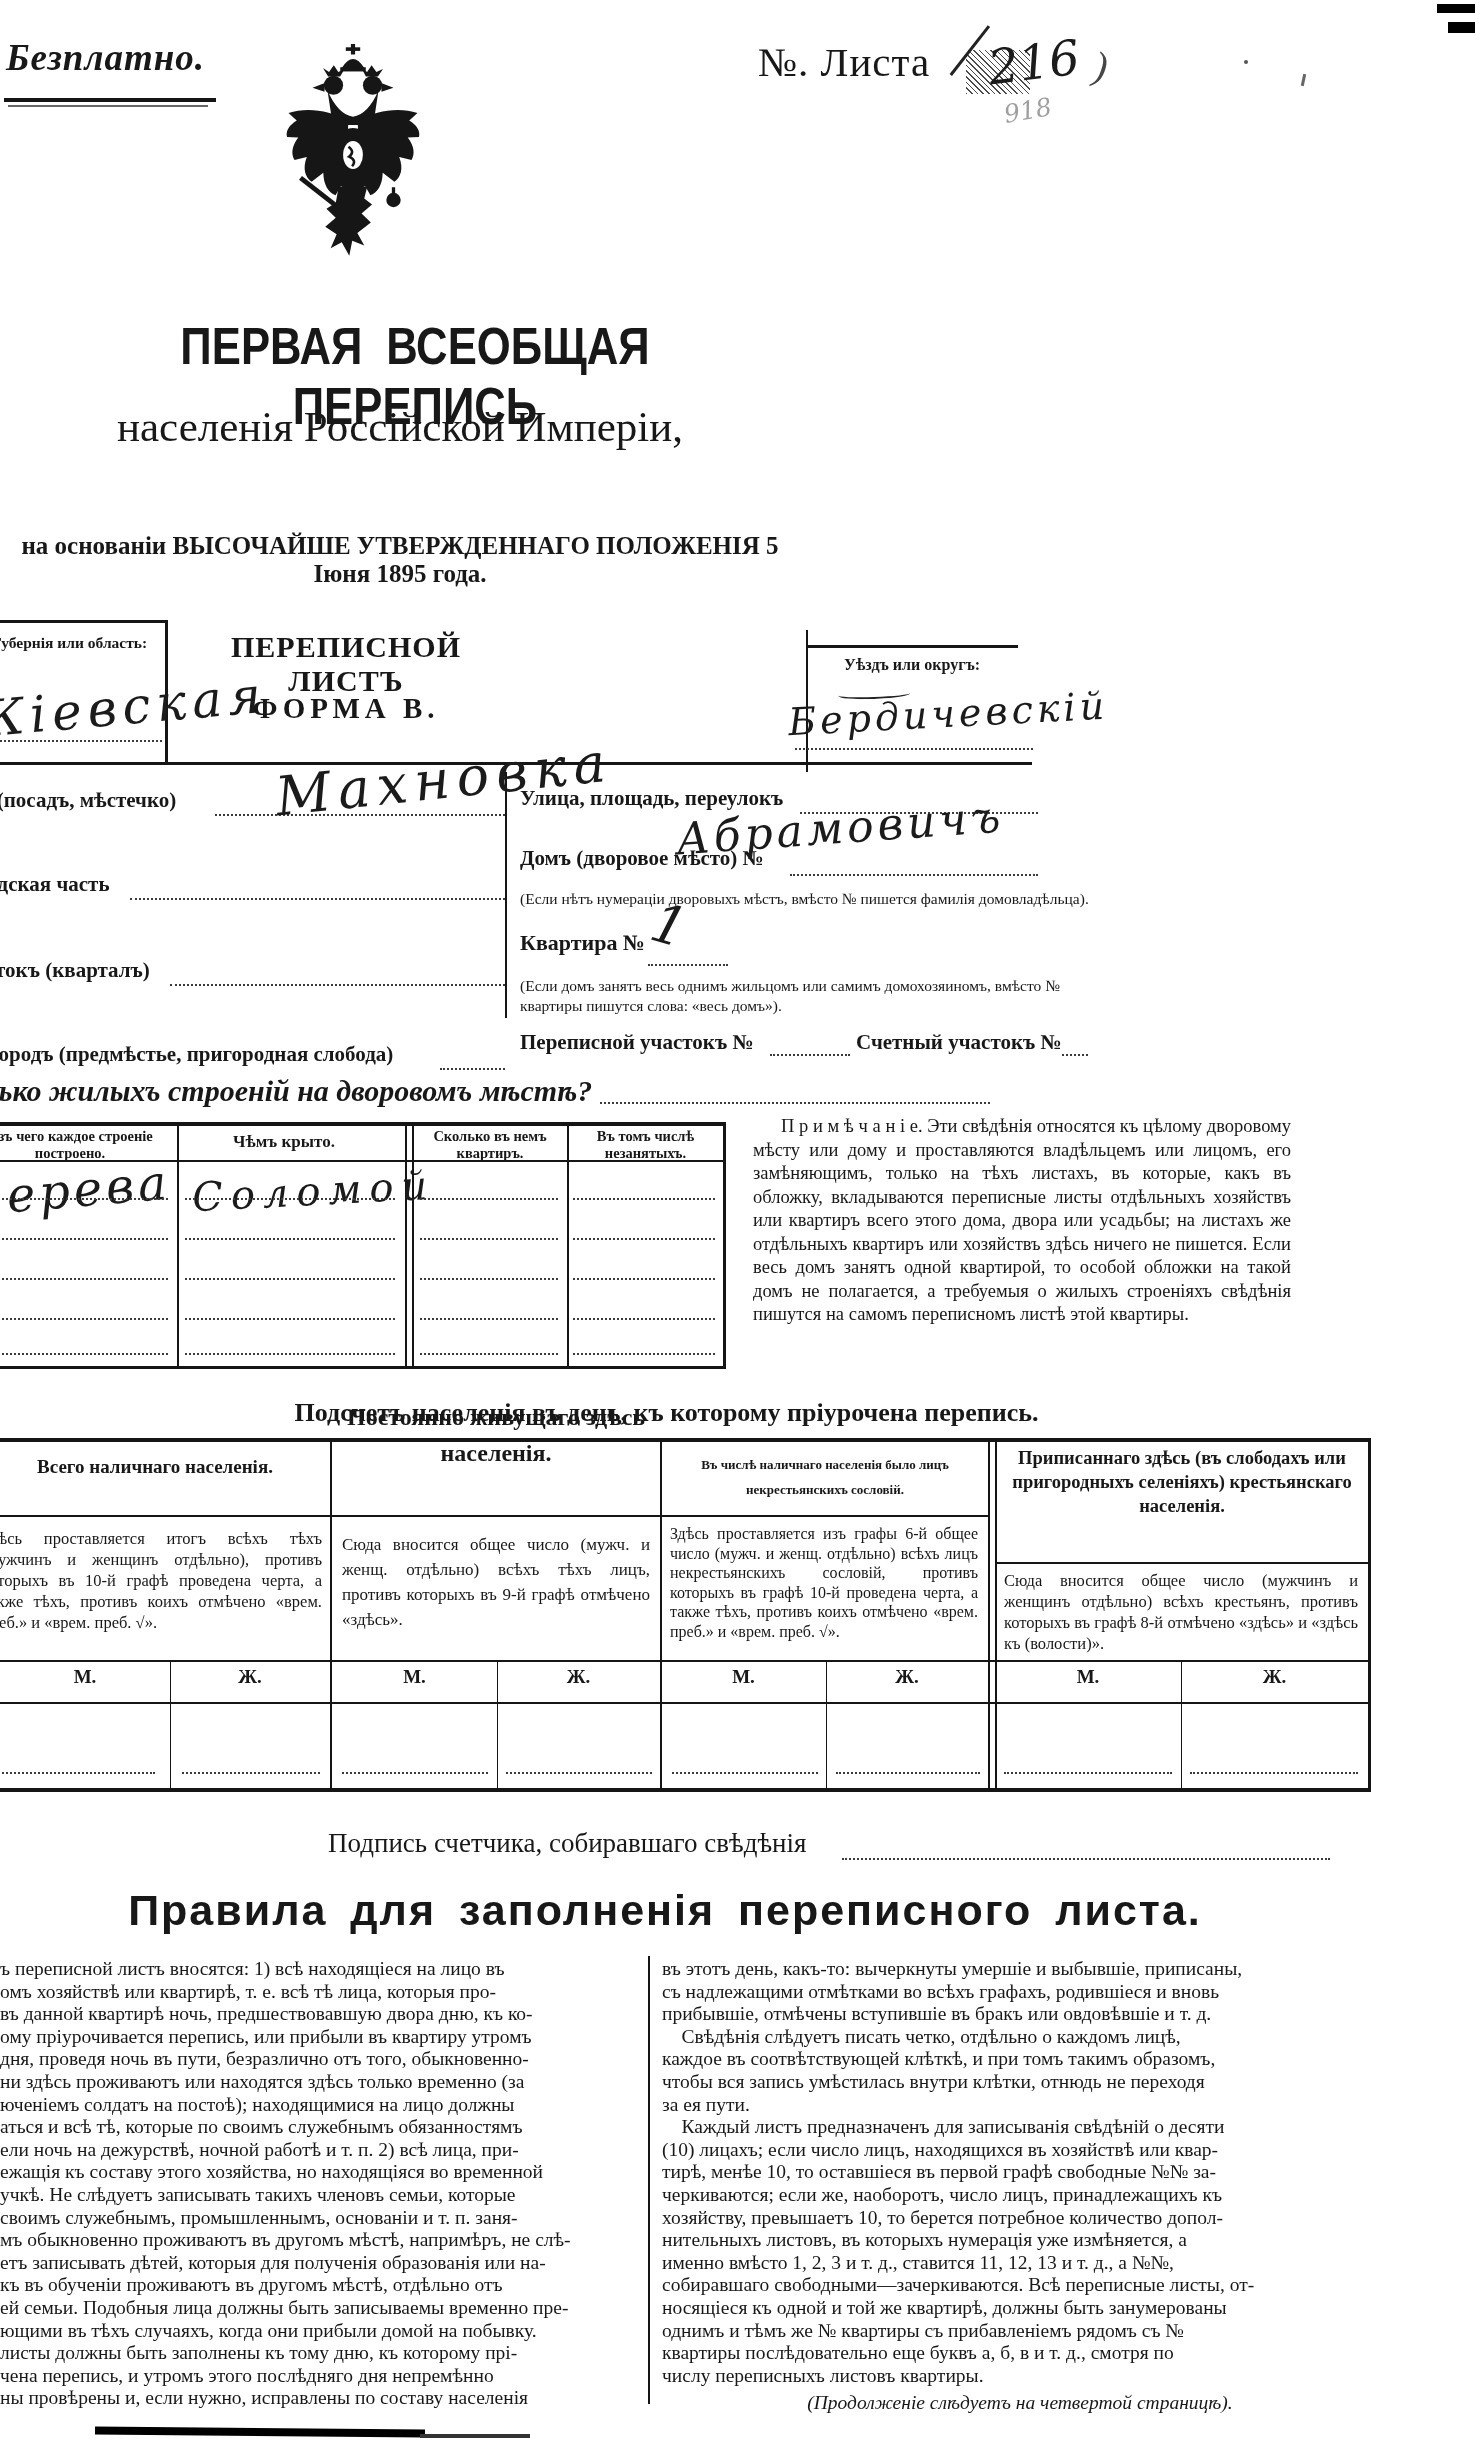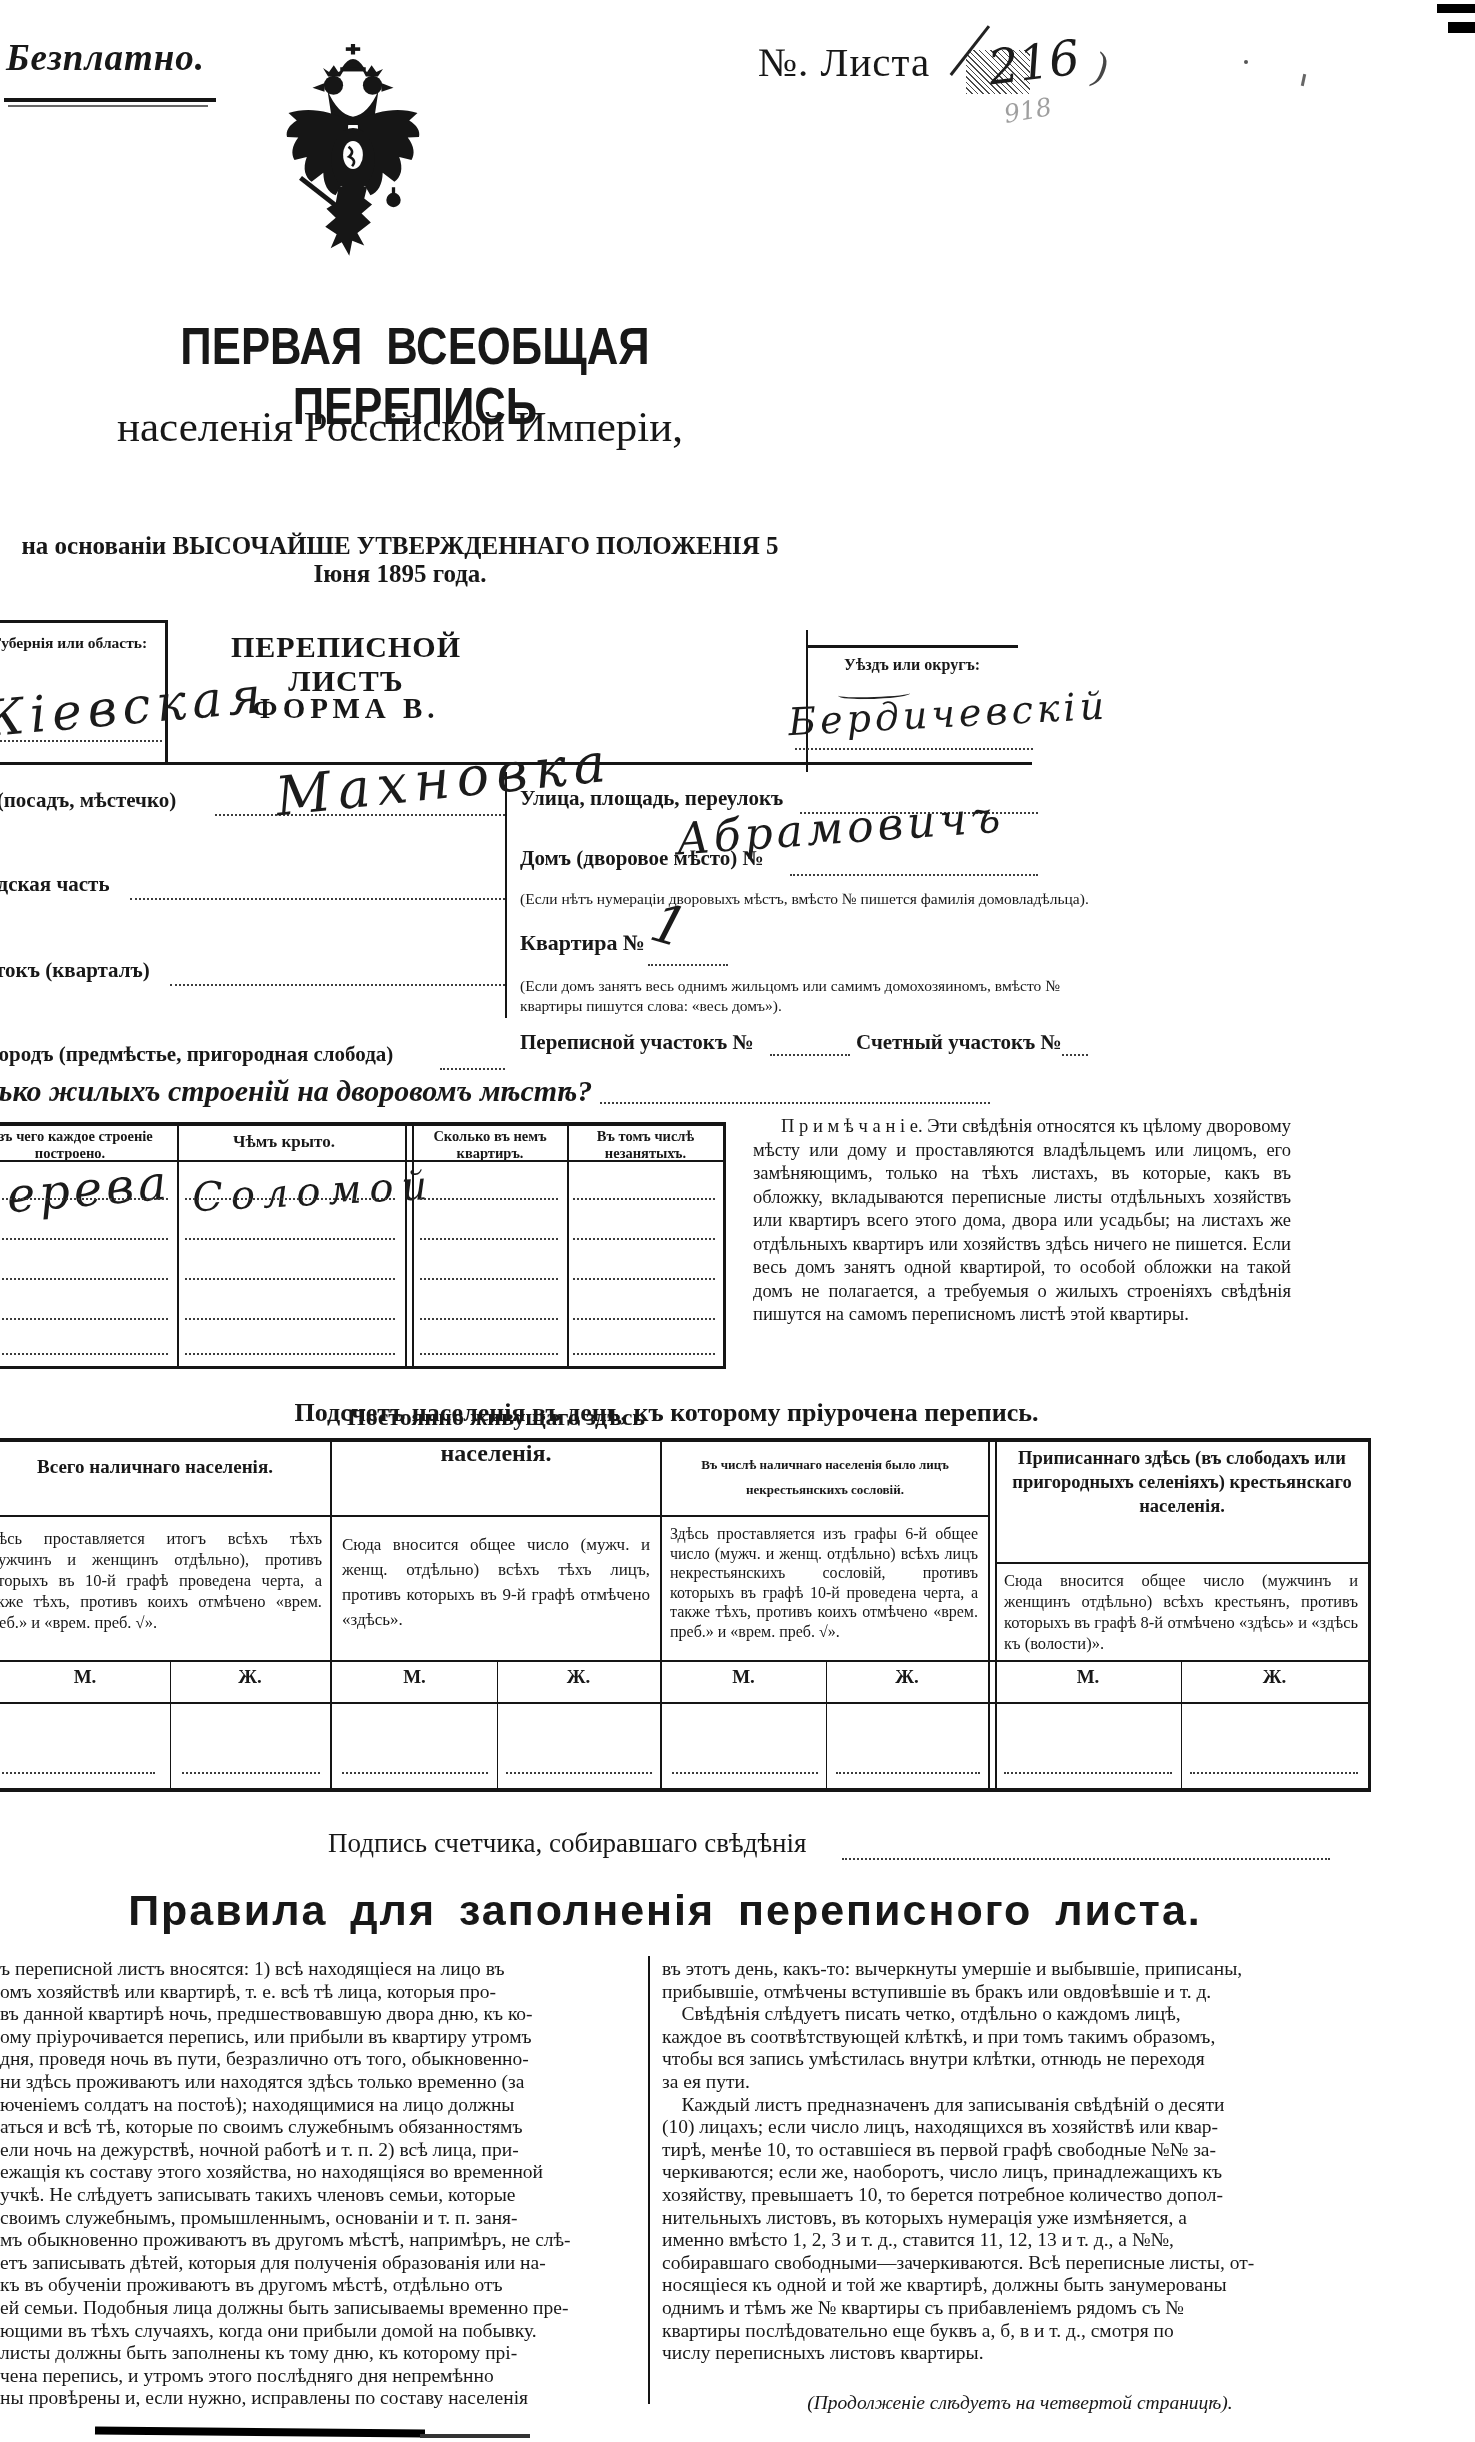--- a/index.html
+++ b/index.html
@@ -235,20 +235,21 @@
     <div class="rules-line">къ въ обученіи проживаютъ въ другомъ мѣстѣ, отдѣльно отъ</div>
     <div class="rules-line">ей семьи. Подобныя лица должны быть записываемы временно пре-</div>
     <div class="rules-line">ющими въ тѣхъ случаяхъ, когда они прибыли домой на побывку.</div>
     <div class="rules-line">листы должны быть заполнены къ тому дню, къ которому прі-</div>
     <div class="rules-line">чена перепись, и утромъ этого послѣдняго дня непремѣнно</div>
     <div class="rules-line">ны провѣрены и, если нужно, исправлены по составу населенія</div>
   </div>
 <div class="vl" style="left:648px;top:1956px;width:2px;height:448px"></div>
 <div class="abs ser" style="left:662px;top:1958px;width:660px">
     <div class="rules-line">въ этотъ день, какъ-то: вычеркнуты умершіе и выбывшіе, приписаны,</div>
+    <div class="rules-line">съ надлежащими отмѣтками во всѣхъ графахъ, родившіеся и вновь</div>
     <div class="rules-line">прибывшіе, отмѣчены вступившіе въ бракъ или овдовѣвшіе и т. д.</div>
     <div class="rules-line">    Свѣдѣнія слѣдуетъ писать четко, отдѣльно о каждомъ лицѣ,</div>
     <div class="rules-line">каждое въ соотвѣтствующей клѣткѣ, и при томъ такимъ образомъ,</div>
     <div class="rules-line">чтобы вся запись умѣстилась внутри клѣтки, отнюдь не переходя</div>
     <div class="rules-line">за ея пути.</div>
     <div class="rules-line">    Каждый листъ предназначенъ для записыванія свѣдѣній о десяти</div>
     <div class="rules-line">(10) лицахъ; если число лицъ, находящихся въ хозяйствѣ или квар-</div>
     <div class="rules-line">тирѣ, менѣе 10, то оставшіеся въ первой графѣ свободные №№ за-</div>
     <div class="rules-line">черкиваются; если же, наоборотъ, число лицъ, принадлежащихъ къ</div>
     <div class="rules-line">хозяйству, превышаетъ 10, то берется потребное количество допол-</div>

